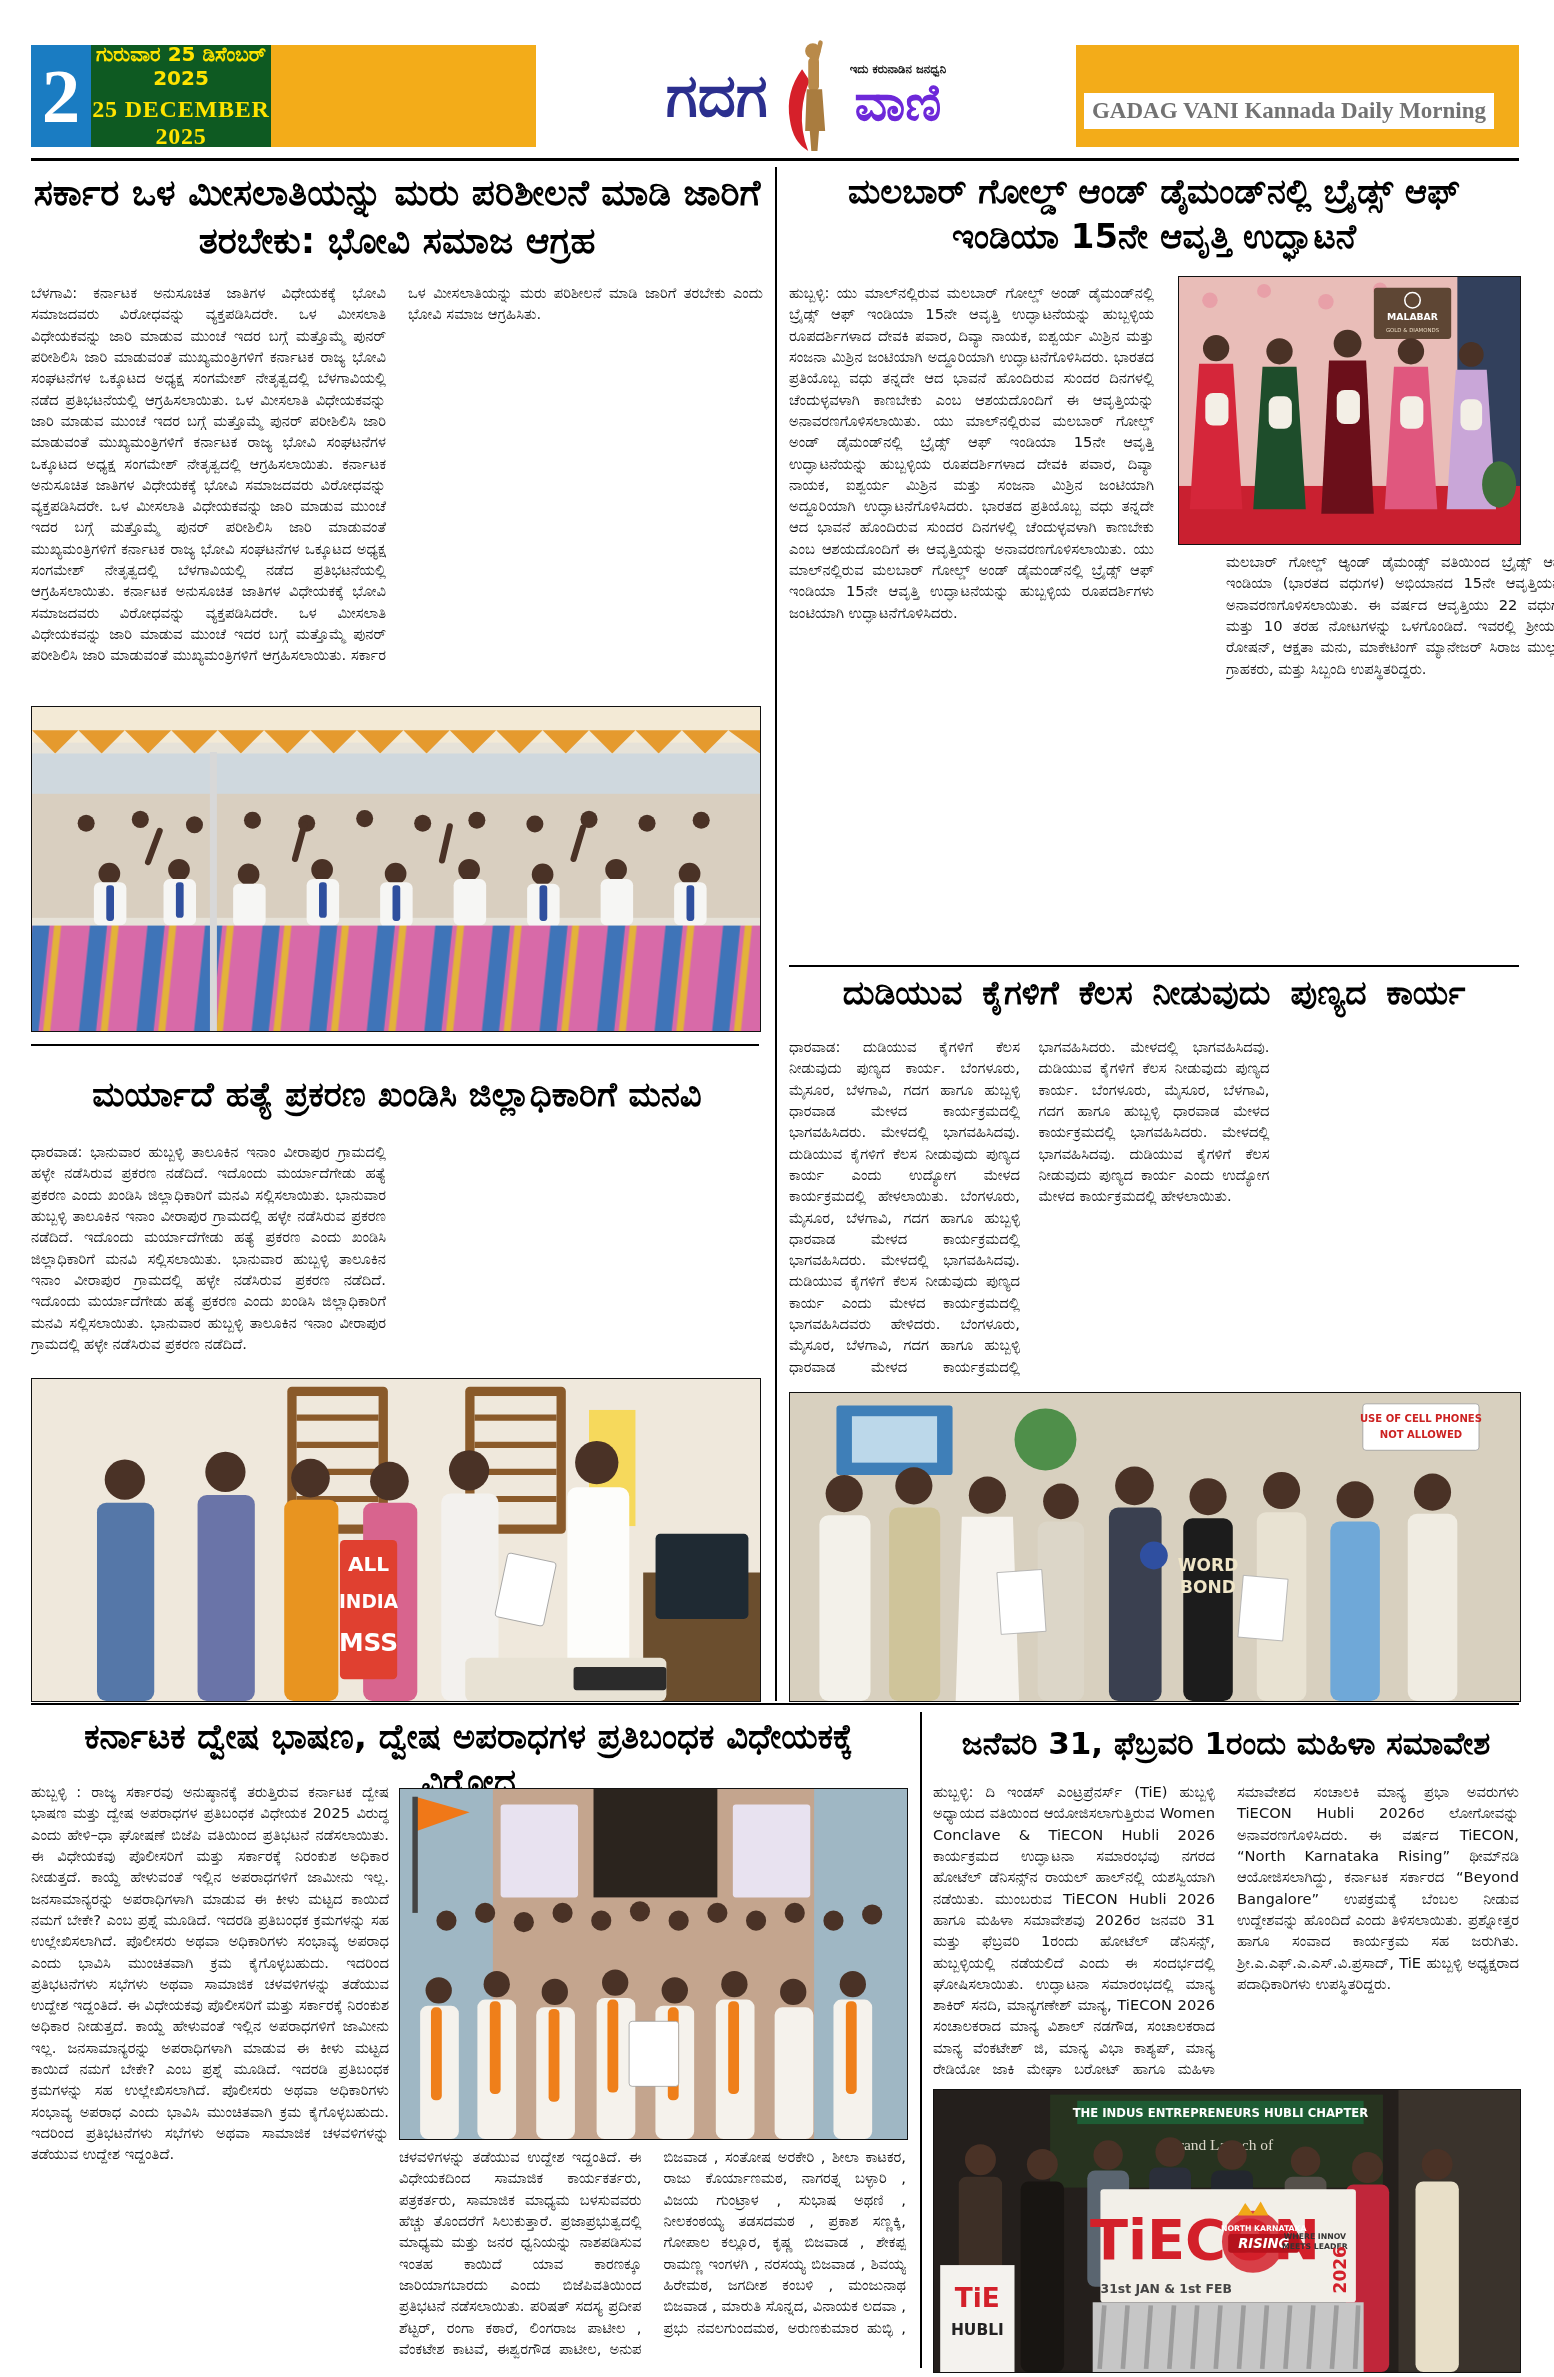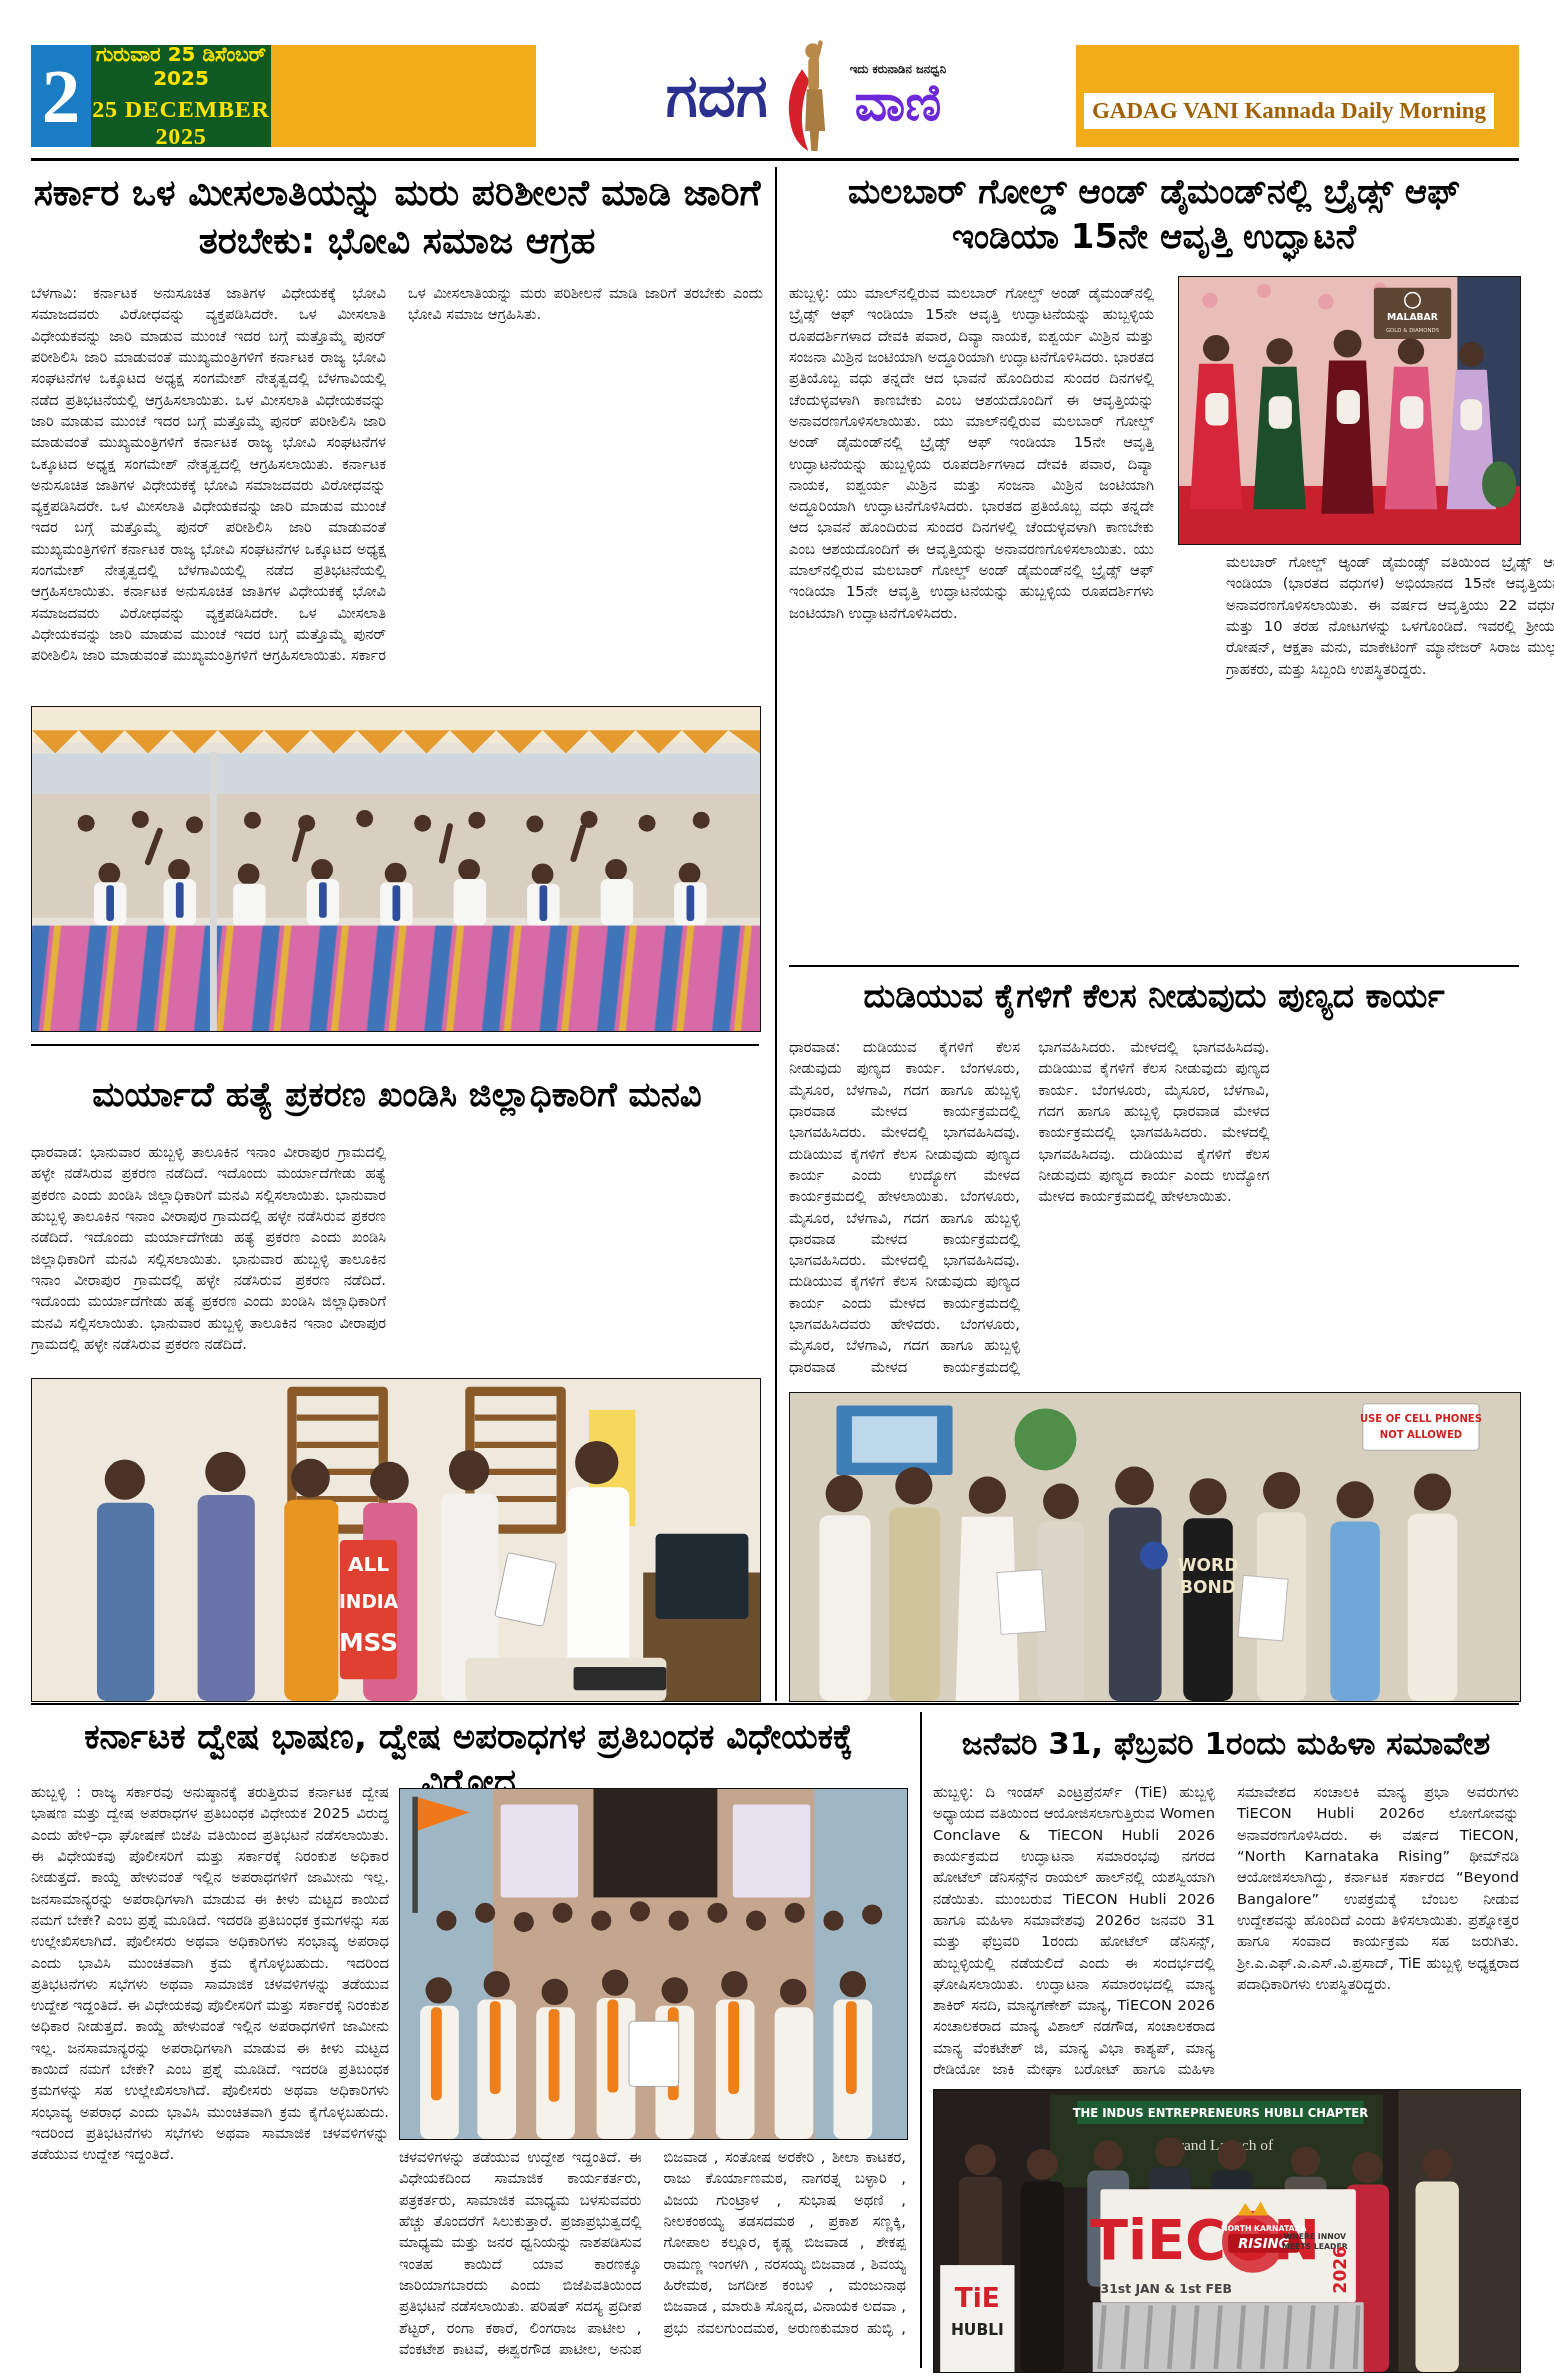--- a/index.html
+++ b/index.html
@@ -12,27 +12,27 @@
   .datebox{background:#0e5a22;color:#ffe400;display:flex;flex-direction:column;
            align-items:center;justify-content:center;gap:6.2px;}
   .date-kn{font-size:20px;font-weight:bold;}
   .date-en{font-size:24px;font-weight:bold;font-family:"Liberation Serif",serif;letter-spacing:0.8px;}
   .band{background:#f3ac19;}
   .logo-panel{background:#fff;display:flex;align-items:center;justify-content:center;gap:11px;}
   .logo-gadag{color:#2b2f8e;font-size:59px;font-weight:900;line-height:1;}
   .logo-right{display:flex;flex-direction:column;align-items:center;gap:1.5px;}
   .logo-tag{color:#111;font-size:11.6px;font-weight:bold;}
   .logo-vani{color:#6d28d9;font-size:51px;font-weight:900;line-height:1;}
-  .mast-right{background:#fff;color:#a16207;font-family:"Liberation Serif",serif;
+  .mast-right{background:#fff;color:#737373;font-family:"Liberation Serif",serif;
               font-weight:bold;font-size:23px;display:flex;align-items:center;justify-content:center;}
   .hrule{background:#000;}
   .vrule{background:#000;}
   
   .headline{font-weight:900;text-align:center;color:#000;line-height:1.32;}
-  .h46{font-size:36px;} .h44{font-size:34px;} .h42{font-size:33px;} .h40{font-size:31px;}
+  .h46{font-size:36px;} .h44{font-size:34px;} .h42{font-size:33px;font-family:Liberation Mono, monospace;} .h40{font-size:31px;}
   .body-txt{font-size:14.7px;line-height:1.45;text-align:justify;overflow:hidden;
             column-fill:auto;color:#111;}
   .c2{column-count:2;column-gap:22px;}
   .c3{column-count:3;column-gap:18.6px;}
   .photo{border:1.5px solid #111;overflow:hidden;background:#0f766e;}
   .photo svg{display:block;width:100%;height:100%;}
 </style>
 </head>
 <body>
 

